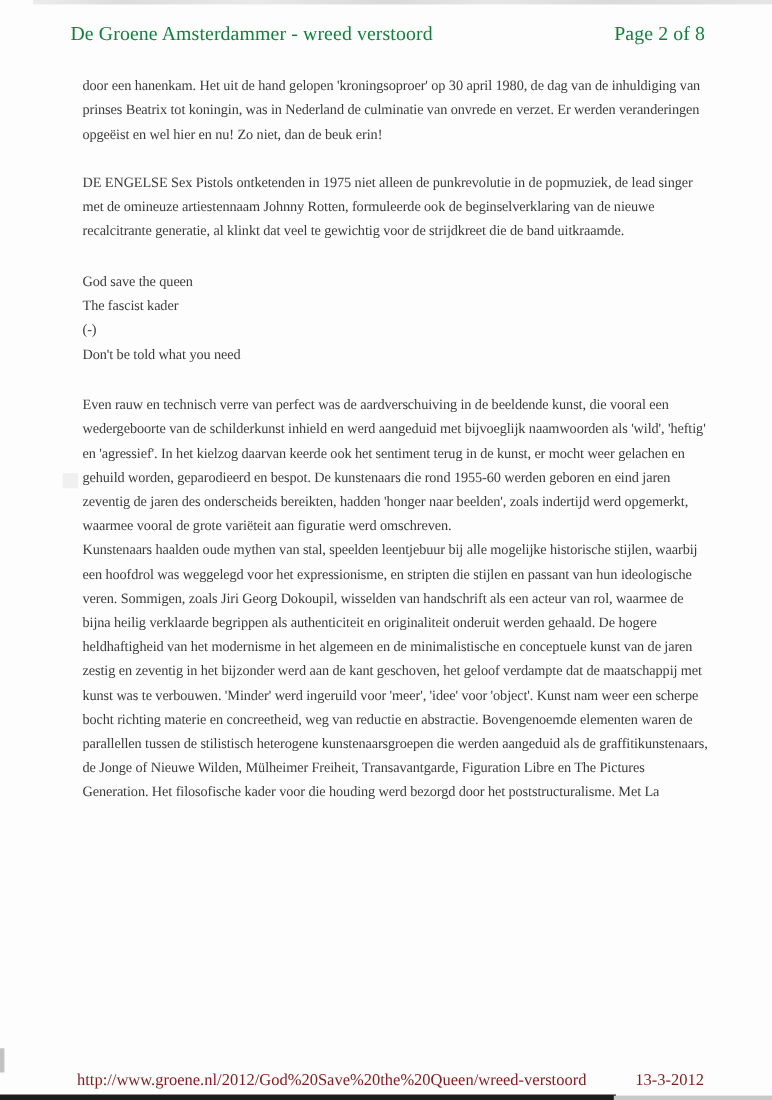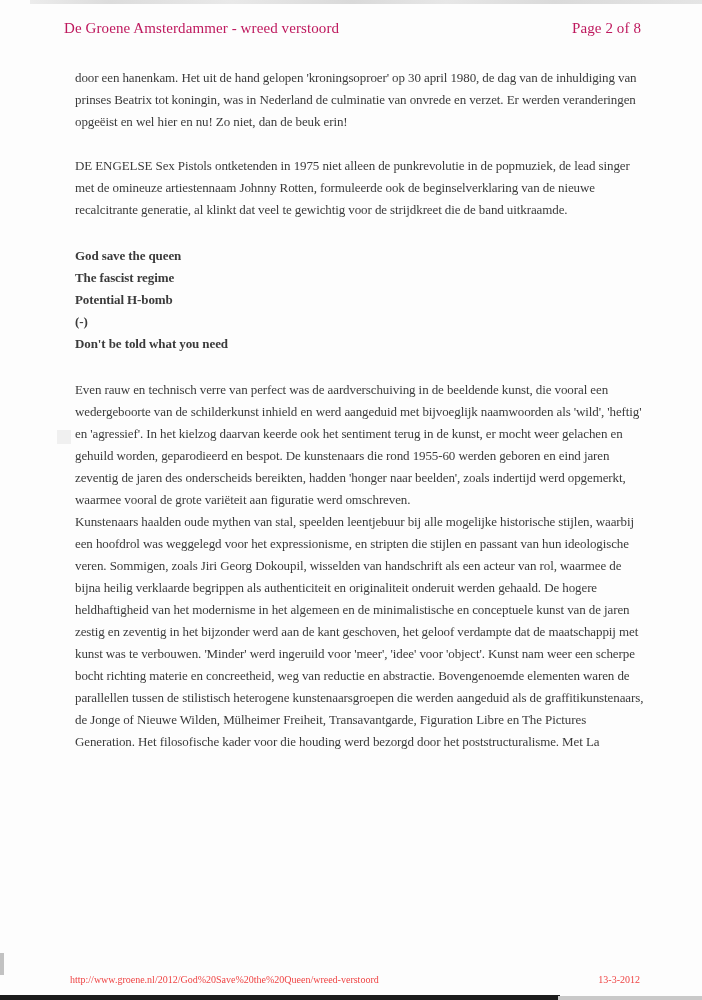--- a/index.html
+++ b/index.html
@@ -48,46 +48,46 @@
     left: 57px; top: 430px;
     width: 14px; height: 14px;
     background: #f0f0f0;
   }
   
   .header {
     position: absolute;
     top: 20px; left: 64px; right: 61px;
     display: flex;
     justify-content: space-between;
-    font-size: 15px;
-    color: #be185d;
+    font-size: 18px;
+    color: #15803d;
     letter-spacing: 0.1px;
   }
   
   .body-text {
     position: absolute;
     top: 67px; left: 75px;
     width: 570px;
     font-size: 13px;
     line-height: 22px;
     letter-spacing: -0.1px;
     color: #3b3b3b;
   }
   .body-text p { margin: 0; }
   .para-gap { margin-top: 22px !important; }
   .block-gap { margin-top: 24px !important; }
-  .lyrics div { line-height: 22px; font-weight: bold; }
+  .lyrics div { line-height: 22px; }
   
   .footer {
     position: absolute;
     top: 974px; left: 70px; right: 62px;
     display: flex;
     justify-content: space-between;
-    font-size: 10px;
-    color: #ef4444;
+    font-size: 15px;
+    color: #7f1d1d;
   }
 </style>
 </head>
 <body>
 
 <div class="page">
 
   <div class="scan-top"></div>
   <div class="scan-blotch"></div>
   <div class="scan-left-mark"></div>
@@ -98,22 +98,21 @@
     <span>De Groene Amsterdammer - wreed verstoord</span>
     <span>Page 2 of 8</span>
   </div>
 
   <div class="body-text">
     <p>door een hanenkam. Het uit de hand gelopen 'kroningsoproer' op 30 april 1980, de dag van de inhuldiging van prinses Beatrix tot koningin, was in Nederland de culminatie van onvrede en verzet. Er werden veranderingen opgeëist en wel hier en nu! Zo niet, dan de beuk erin!</p>
     <p class="para-gap">DE ENGELSE Sex Pistols ontketenden in 1975 niet alleen de punkrevolutie in de popmuziek, de lead singer met de omineuze artiestennaam Johnny Rotten,  formuleerde ook de beginselverklaring van de nieuwe recalcitrante generatie, al klinkt dat veel te gewichtig voor de strijdkreet die de band uitkraamde.</p>
 
     <div class="lyrics block-gap">
       <div>God save the queen</div>
-      <div>The fascist regime</div>
-      <div>Potential H-bomb</div>
+      <div>The fascist kader</div>
       <div>(-)</div>
       <div>Don't be told what you need</div>
     </div>
 
     <p class="block-gap">Even rauw en technisch verre van perfect was de aardverschuiving in de beeldende kunst, die vooral een wedergeboorte van de schilderkunst inhield en werd aangeduid met bijvoeglijk naamwoorden als 'wild', 'heftig' en 'agressief'. In het kielzog daarvan keerde ook het sentiment terug in de kunst, er mocht weer gelachen en gehuild worden, geparodieerd en bespot. De kunstenaars die rond 1955-60 werden geboren en eind jaren zeventig de jaren des onderscheids bereikten, hadden 'honger naar beelden', zoals indertijd werd opgemerkt, waarmee vooral de grote variëteit aan figuratie werd omschreven.</p>
     <p>Kunstenaars haalden oude mythen van stal, speelden leentjebuur bij alle mogelijke historische stijlen, waarbij een hoofdrol was weggelegd voor het expressionisme, en stripten die stijlen en passant van hun ideologische veren. Sommigen, zoals Jiri Georg Dokoupil, wisselden van handschrift als een acteur van rol, waarmee de bijna heilig verklaarde begrippen als authenticiteit en originaliteit onderuit werden gehaald. De hogere heldhaftigheid van het modernisme in het algemeen en de minimalistische en conceptuele kunst van de jaren zestig en zeventig in het bijzonder werd aan de kant geschoven, het geloof verdampte dat de maatschappij met kunst was te verbouwen. 'Minder' werd ingeruild voor 'meer', 'idee' voor 'object'. Kunst nam weer een scherpe bocht richting materie en concreetheid, weg van reductie en abstractie. Bovengenoemde elementen waren de parallellen tussen de stilistisch heterogene kunstenaarsgroepen die werden aangeduid als de graffitikunstenaars, de Jonge of Nieuwe Wilden, Mülheimer Freiheit, Transavantgarde, Figuration Libre en The Pictures Generation. Het filosofische kader voor die houding werd bezorgd door het poststructuralisme. Met La</p>
   </div>
 
   <div class="footer">
     <span>http://www.groene.nl/2012/God%20Save%20the%20Queen/wreed-verstoord</span>

